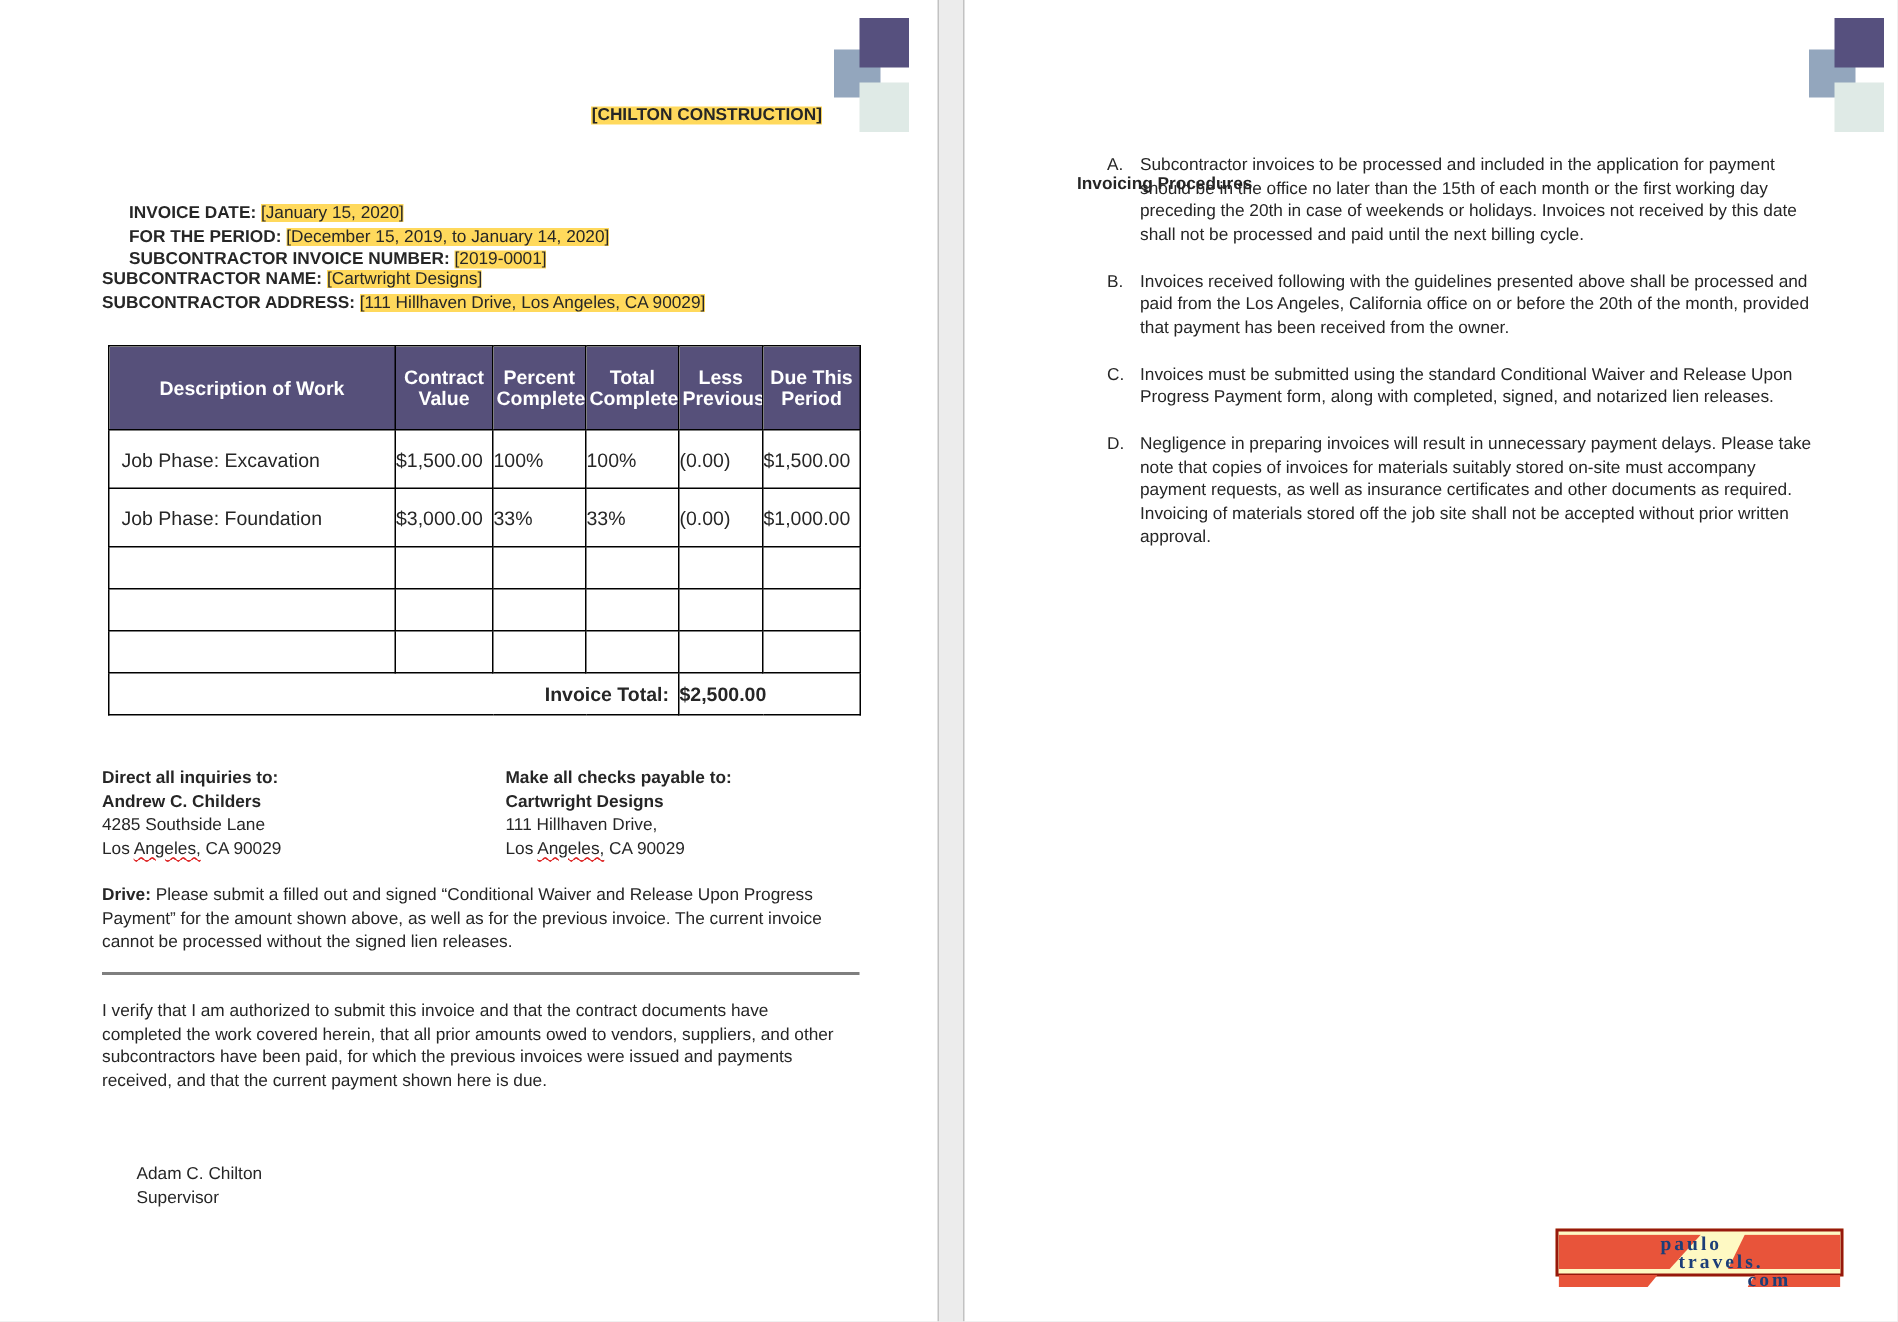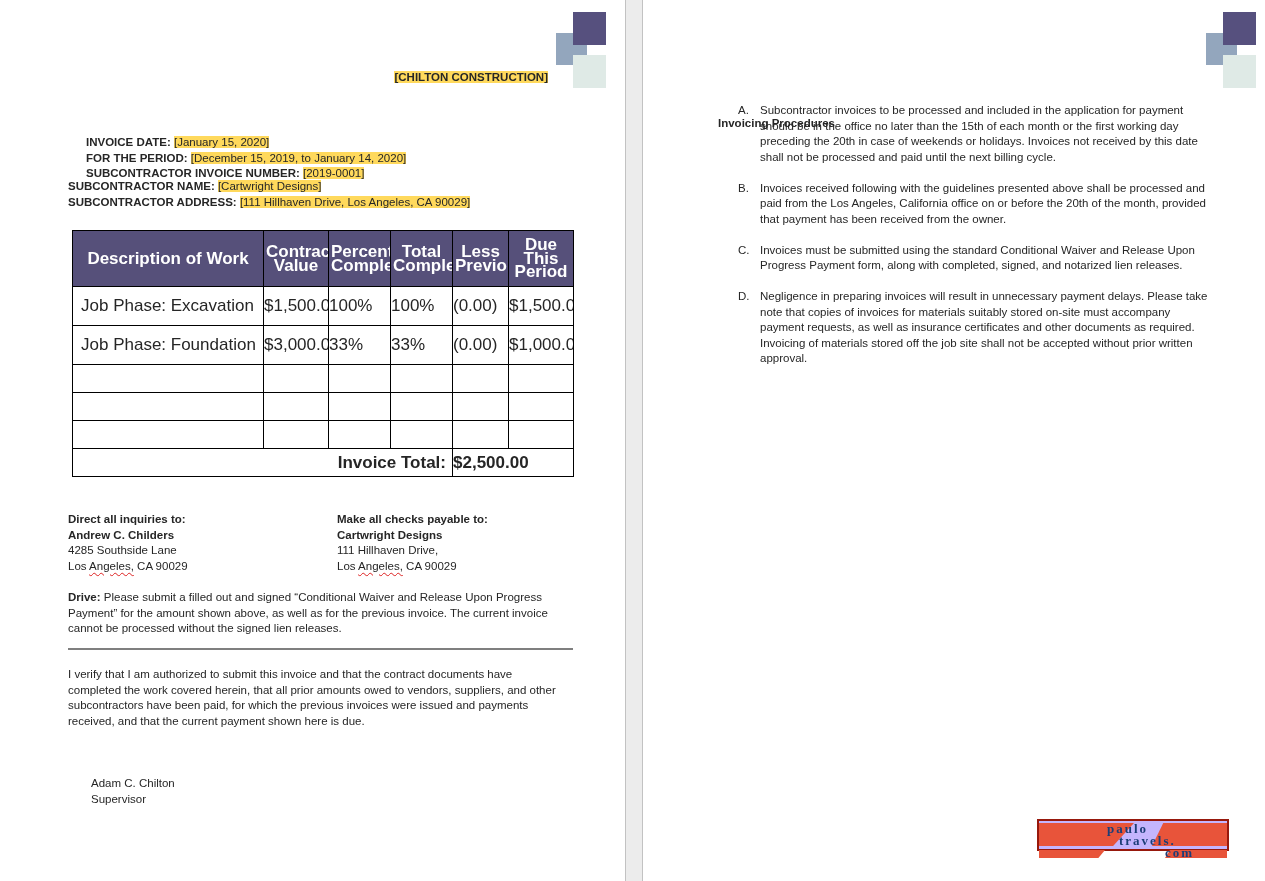--- a/index.html
+++ b/index.html
@@ -29,21 +29,21 @@
   .txt  { font-size:11.5px; line-height:15.5px; }
 
   
   .p1-title   { position:absolute; left:68px; top:70px; width:480px; text-align:right; }
   .p1-fields  { position:absolute; left:86px; top:118px;margin-top:17px; }
   .p1-fields2 { position:absolute; left:68px; top:179px; }
 
   table.invoice {
     position:absolute; left:72px; top:230px;
     border-collapse:collapse; table-layout:fixed; width:501px;
-    font-size:17px;
+    font-size:13px;
   }
   table.invoice th, table.invoice td { border:1px solid #000; overflow:hidden; }
   table.invoice thead th {
     background:#56507a; color:#ffffff; font-weight:bold;
     height:56px; text-align:center; vertical-align:middle;
     line-height:13.5px; padding:0 2px;
   }
   table.invoice td { height:39px; text-align:left; vertical-align:middle; }
   table.invoice td.desc { text-align:left; padding-left:8px;border-radius:10px; }
   table.invoice tr.empty td { height:28px; }
@@ -72,21 +72,21 @@
   
   .p2-heading { position:absolute; left:75px; top:71px; font-weight:bold;margin-top:45px; }
   .p2-list    { position:absolute; left:95px; top:103px; width:470px; }
   .p2-item    { display:flex; margin-bottom:15.5px; }
   .p2-letter  { width:22px; flex:0 0 22px; }
   .p2-text    { width:448px; }
 
   
   .logo {
     position:absolute; left:394px; top:819px; width:192px; height:32px;
-    border:2px solid #97180c; background:#c4b5fd;
+    border:2px solid #97180c; background:#fef9c3;
   }
   .logo-shape { position:absolute; background:#e8543a; }
   .logo-bigL   { left:0; top:2px;  width:95px;  height:23px; clip-path:polygon(0 0, 100% 0, 78% 100%, 0 100%); }
   .logo-stripL { left:0; top:29px; width:66px;  height:8px;  clip-path:polygon(0 0, 100% 0, 90% 100%, 0 100%); }
   .logo-bigR   { right:0; top:2px; width:75px;  height:23px; clip-path:polygon(15% 0, 100% 0, 100% 100%, 0 100%); }
   .logo-stripR { right:0; top:29px; width:62px; height:8px;  clip-path:polygon(8% 0, 100% 0, 100% 100%, 0 100%); }
   .logo-text {
     position:absolute; font-family:"Liberation Serif", serif; font-weight:bold;
     color:#1c3e78; font-size:13px; line-height:13px; letter-spacing:2px;
   }

